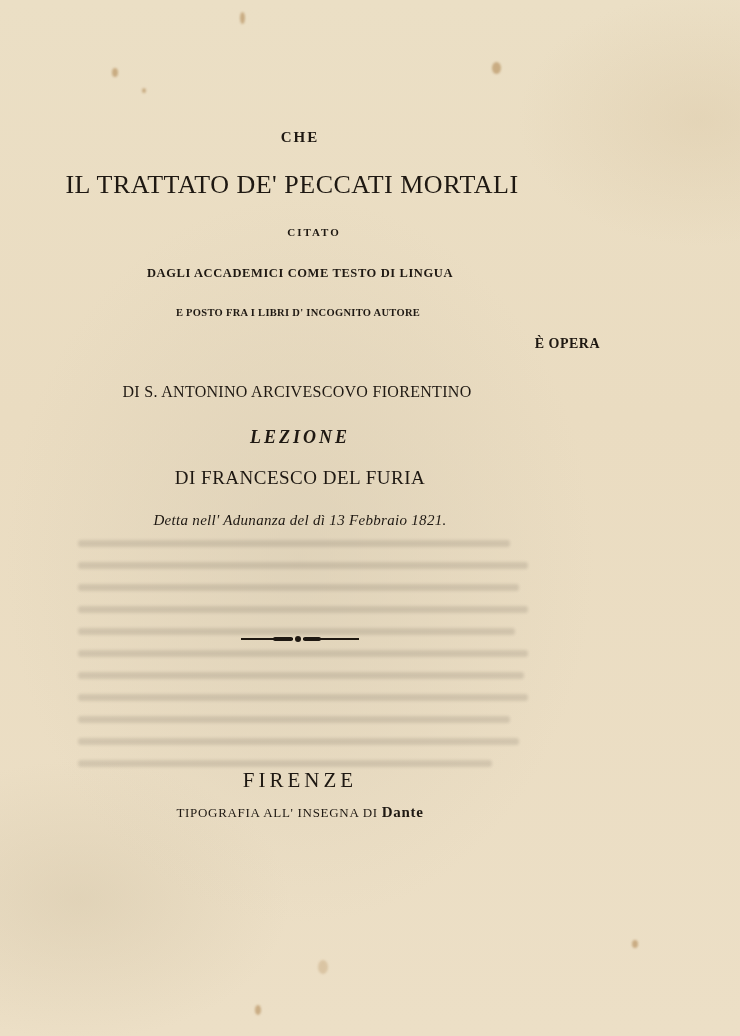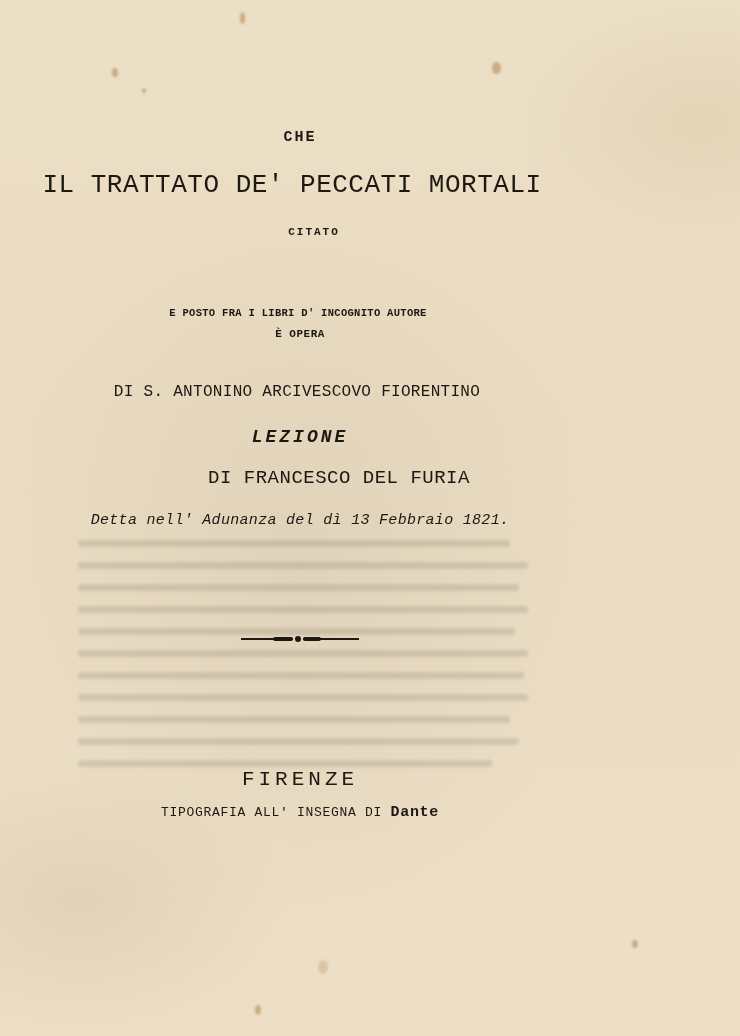--- a/index.html
+++ b/index.html
@@ -8,36 +8,36 @@
       background: #e9dcc2;
     }
     .page {
       position: relative;
       width: 740px; height: 1036px;
       background:
         radial-gradient(ellipse 420px 520px at 300px 560px, rgba(215,203,178,0.55), rgba(0,0,0,0) 70%),
         radial-gradient(ellipse 300px 200px at 80px 900px, rgba(205,190,160,0.35), rgba(0,0,0,0) 70%),
         radial-gradient(ellipse 260px 180px at 700px 120px, rgba(215,195,160,0.35), rgba(0,0,0,0) 70%),
         linear-gradient(180deg, #ebdfc5 0%, #eadcc1 40%, #ecdfc6 100%);
-      font-family: Liberation Mono, monospace;
+      font-family: Liberation Serif, serif;
       color: #1e1812;
     }
     .line {
       position: absolute; left: 0; width: 600px;
       text-align: center; white-space: nowrap;
     }
     .che { top: 129px; font-size: 15px; letter-spacing: 2px; font-weight: bold; }
     .title { top: 170px; left: -8px; font-size: 26px; letter-spacing: 0.5px; }
     .citato { top: 226px; font-size: 11px; letter-spacing: 2px; font-weight: bold; padding-left: 14px; }
     .dagli { top: 266px; font-size: 12.5px; letter-spacing: 0.6px; font-weight: bold; }
     .posto { top: 307px; left: -2px; font-size: 10.5px; letter-spacing: 0.3px; font-weight: bold; }
-    .opera { top: 328px; font-size: 11px; letter-spacing: 0.5px; font-weight: bold; }
+    .opera { top: 336px; font-size: 14px; letter-spacing: 0.5px; font-weight: bold; text-align: right; }
     .antonino { top: 383px; left: -3px; font-size: 16px; letter-spacing: 0.3px; }
     .lezione { top: 427px; font-size: 18px; letter-spacing: 3px; font-style: italic; font-weight: bold; }
-    .autore { top: 467px; font-size: 19px; letter-spacing: 0.5px; padding-left: 39px; }
+    .autore { top: 467px; font-size: 19px; letter-spacing: 0.5px; }
     .detta { top: 512px; font-size: 15px; font-style: italic; letter-spacing: 0.3px; }
     .firenze { top: 768px; font-size: 21px; letter-spacing: 4px; }
     .tipografia { top: 804px; font-size: 13px; letter-spacing: 0.7px; }
     .blackletter { font-weight: bold; font-style: normal; font-size: 15px; }
     .year { top: 829px; font-size: 22px; letter-spacing: 1px; }
 
     .ornament {
       position: absolute; left: 241px; top: 635px; width: 118px; height: 8px;
     }
     .orn-left, .orn-right {
@@ -94,20 +94,21 @@
     <div style="width:99%"></div>
       <div style="width:100%"></div>
       <div style="width:96%"></div>
     <div style="width:98%"></div>
       <div style="width:92%"></div>
   </div>
 
   <div class="line che">CHE</div>
   <div class="line title">IL TRATTATO DE' PECCATI MORTALI</div>
   <div class="line citato">CITATO</div>
+  <div class="line dagli">DAGLI ACCADEMICI COME TESTO DI LINGUA</div>
   <div class="line posto">E POSTO FRA I LIBRI D' INCOGNITO AUTORE</div>
   <div class="line opera">È OPERA</div>
   <div class="line antonino">DI S. ANTONINO ARCIVESCOVO FIORENTINO</div>
   <div class="line lezione">LEZIONE</div>
   <div class="line autore">DI FRANCESCO DEL FURIA</div>
   <div class="line detta">Detta nell' Adunanza del dì 13 Febbraio 1821.</div>
 
   <div class="ornament">
     <span class="orn-left"></span>
     <span class="orn-dot"></span>

